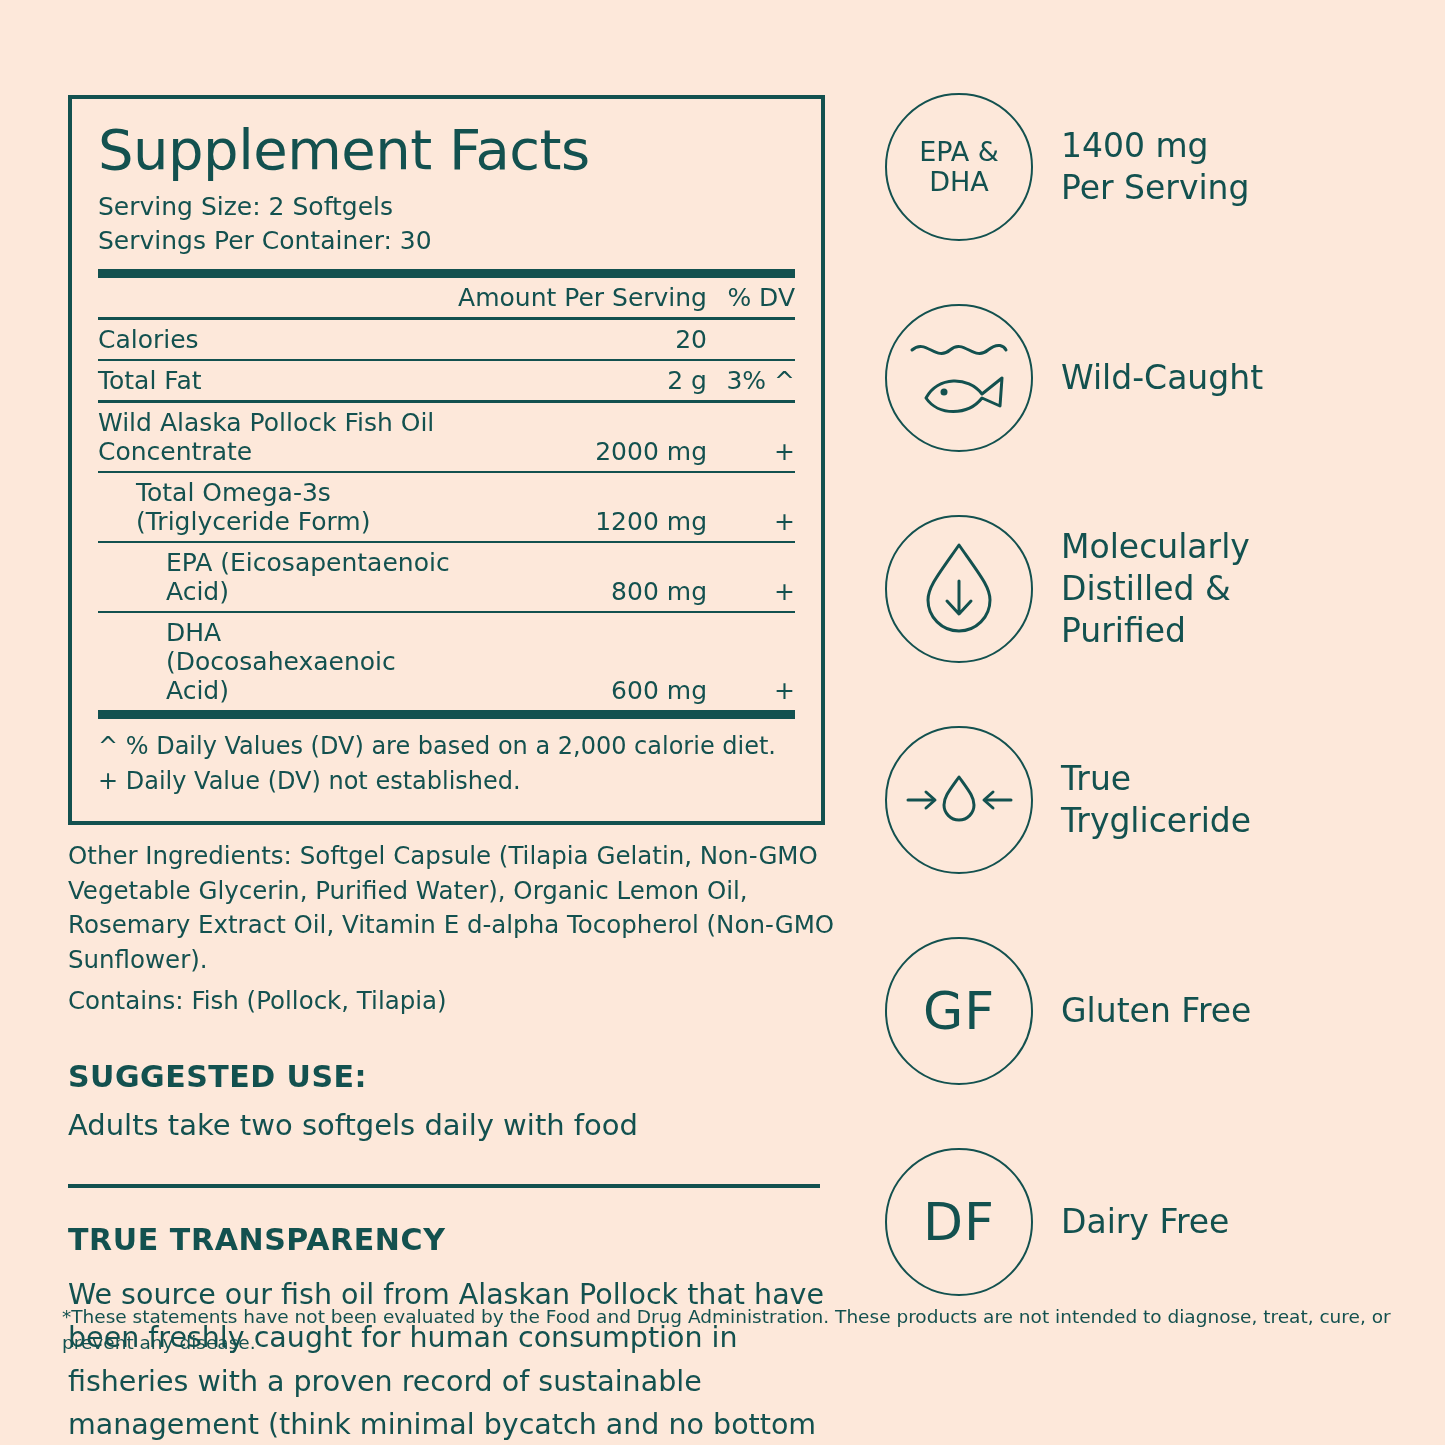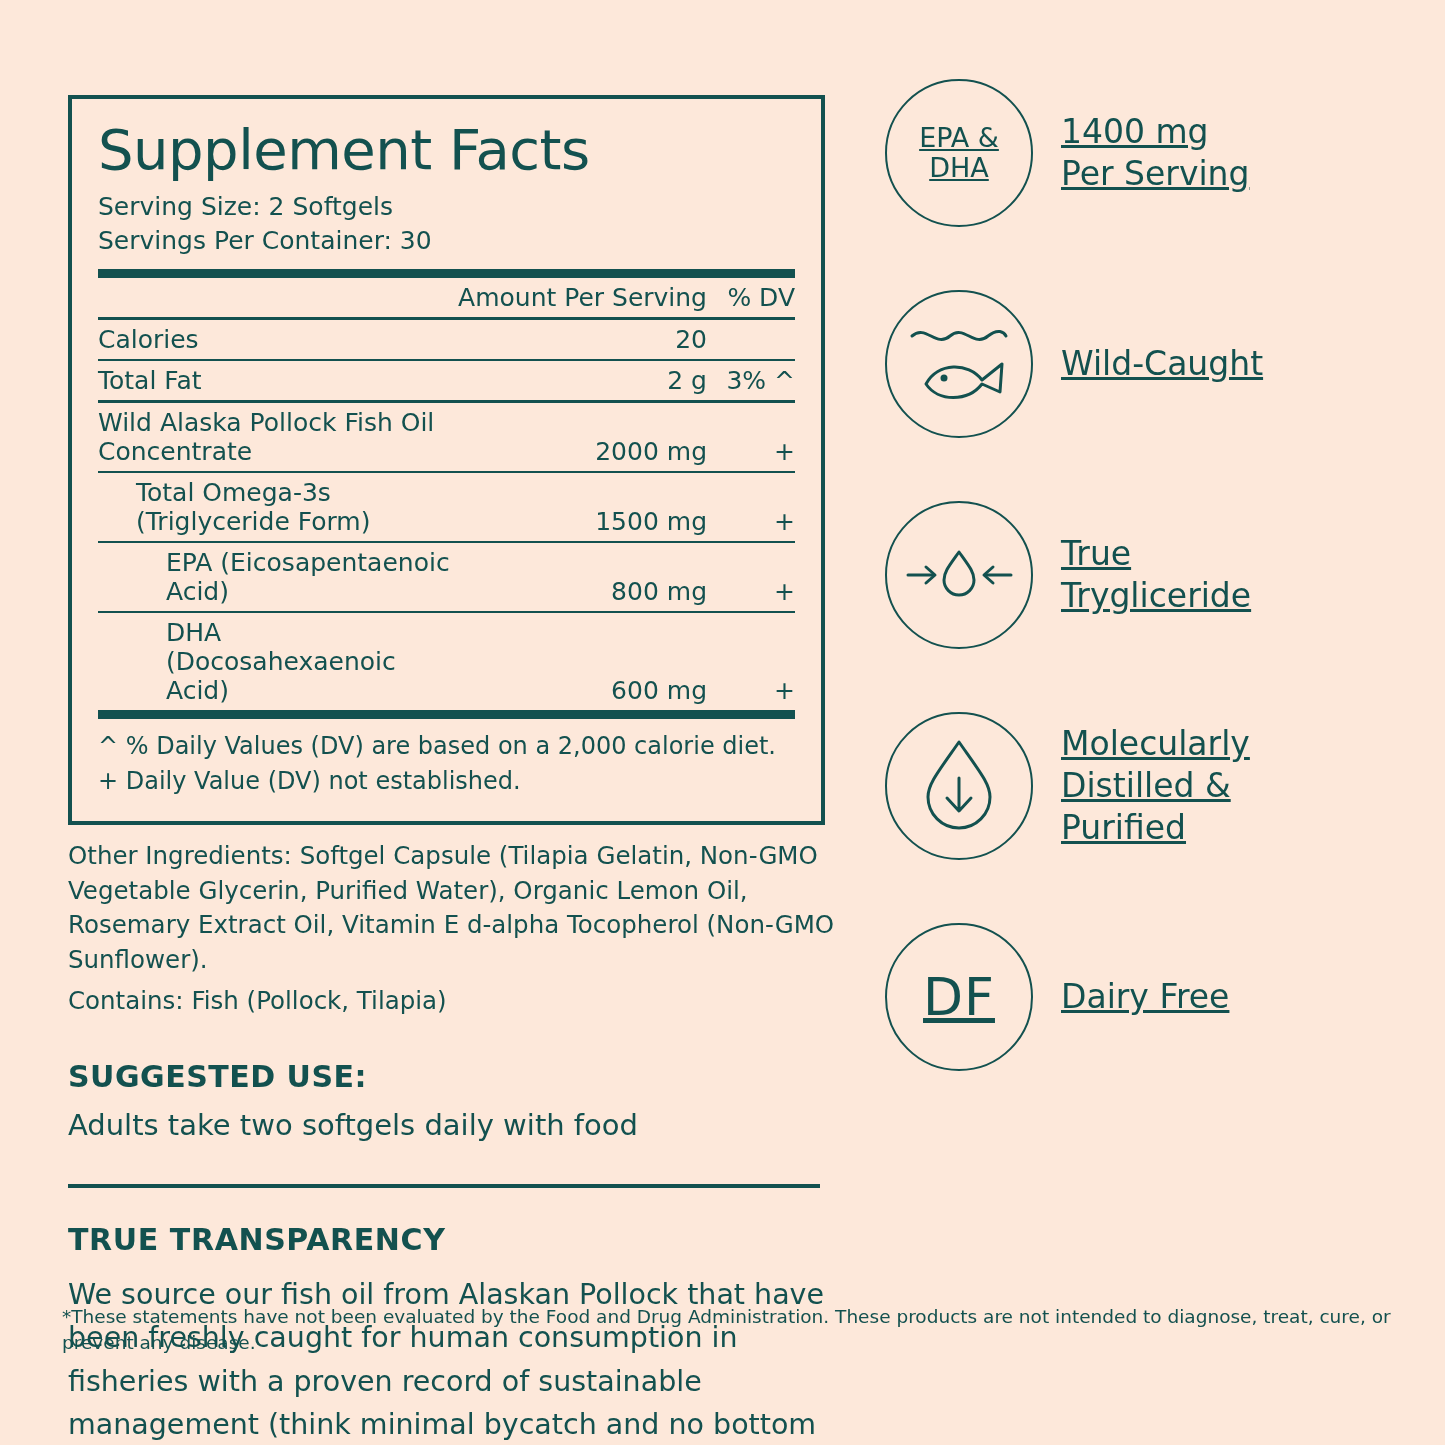--- a/index.html
+++ b/index.html
@@ -117,23 +117,22 @@
     font-size: 28.5px;
     line-height: 1.52;
     margin-top: 16px;
     width: 770px;
   }
 
   
   .badges {
     position: absolute;
     left: 885px;
-    top: 79px;
+    top: 93px;
     width: 500px;
-    text-decoration: underline;
   }
   .badge {
     display: flex;
     align-items: center;
     gap: 28px;
     margin-bottom: 63px;
     height: 148px;
   }
   .badge .circle {
     width: 148px;
@@ -204,21 +203,21 @@
         </tr>
 
         <tr class="row-border">
           <td class="b">Wild Alaska Pollock Fish Oil Concentrate</td>
           <td class="col-amt">2000 mg</td>
           <td class="col-dv">+</td>
         </tr>
 
         <tr class="row-border">
           <td class="indent1"><span class="b">Total Omega-3s</span><span> (Triglyceride Form)</span></td>
-          <td class="col-amt">1500 mg</td>
+          <td class="col-amt">1200 mg</td>
           <td class="col-dv">+</td>
         </tr>
 
         <tr class="row-border">
           <td class="indent2"><span class="b">EPA</span><span> (Eicosapentaenoic Acid)</span></td>
           <td class="col-amt">800 mg</td>
           <td class="col-dv">+</td>
         </tr>
 
         <tr>
@@ -269,20 +268,34 @@
     <div class="badge">
       <div class="circle">
         <svg width="110" height="100" viewBox="0 0 110 100">
           <path d="M8 22 C22 10, 32 34, 46 22 C60 10, 70 34, 84 22 C94 14, 100 18, 102 22" fill="none" stroke="#13514f" stroke-width="3" stroke-linecap="round"></path>
           <path d="M22 70 C34 48, 64 48, 78 66 L98 50 L96 78 L78 70 C64 88, 34 88, 22 70 Z" fill="none" stroke="#13514f" stroke-width="3" stroke-linejoin="round"></path>
           <circle cx="40" cy="64" r="3.5" fill="#13514f"></circle>
         </svg>
       </div>
       <div class="label">
         <div>Wild-Caught</div>
+      </div>
+    </div>
+
+    <div class="badge">
+      <div class="circle">
+        <svg width="90" height="105" viewBox="0 0 90 105">
+          <path d="M45 8 C66 38, 76 50, 76 63 a31 31 0 0 1 -62 0 c0 -13, 10 -25, 31 -55 Z" fill="none" stroke="#13514f" stroke-width="3" stroke-linejoin="round"></path>
+          <path d="M45 44 V76 M33 64 L45 77 L57 64" fill="none" stroke="#13514f" stroke-width="3" stroke-linecap="round" stroke-linejoin="round"></path>
+        </svg>
+      </div>
+      <div class="label">
+        <div>Molecularly</div>
+        <div>Distilled &amp;</div>
+        <div>Purified</div>
       </div>
     </div>
 
     <div class="badge">
       <div class="circle">
         <svg width="115" height="70" viewBox="0 0 115 70">
           <path d="M6 35 H32" fill="none" stroke="#13514f" stroke-width="3" stroke-linecap="round"></path>
           <path d="M24 27 L33 35 L24 43" fill="none" stroke="#13514f" stroke-width="3" stroke-linecap="round" stroke-linejoin="round"></path>
           <path d="M57 12 C67 26, 72 32, 72 40 a15 15 0 0 1 -30 0 c0 -8, 5 -14, 15 -28 Z" fill="none" stroke="#13514f" stroke-width="3" stroke-linejoin="round"></path>
           <path d="M109 35 H83" fill="none" stroke="#13514f" stroke-width="3" stroke-linecap="round"></path>
@@ -290,32 +303,26 @@
         </svg>
       </div>
       <div class="label">
         <div>True</div>
         <div>Trygliceride</div>
       </div>
     </div>
 
     <div class="badge">
       <div class="circle">
-        <svg width="90" height="105" viewBox="0 0 90 105">
-          <path d="M45 8 C66 38, 76 50, 76 63 a31 31 0 0 1 -62 0 c0 -13, 10 -25, 31 -55 Z" fill="none" stroke="#13514f" stroke-width="3" stroke-linejoin="round"></path>
-          <path d="M45 44 V76 M33 64 L45 77 L57 64" fill="none" stroke="#13514f" stroke-width="3" stroke-linecap="round" stroke-linejoin="round"></path>
-        </svg>
-      </div>
-      <div class="label">
-        <div>Molecularly</div>
-        <div>Distilled &amp;</div>
-        <div>Purified</div>
-      </div>
-    </div>
-
+        <div class="circle-letters">GF</div>
+      </div>
+      <div class="label">
+        <div>Gluten Free</div>
+      </div>
+    </div>
 
     <div class="badge">
       <div class="circle">
         <div class="circle-letters">DF</div>
       </div>
       <div class="label">
         <div>Dairy Free</div>
       </div>
     </div>
   </div>

